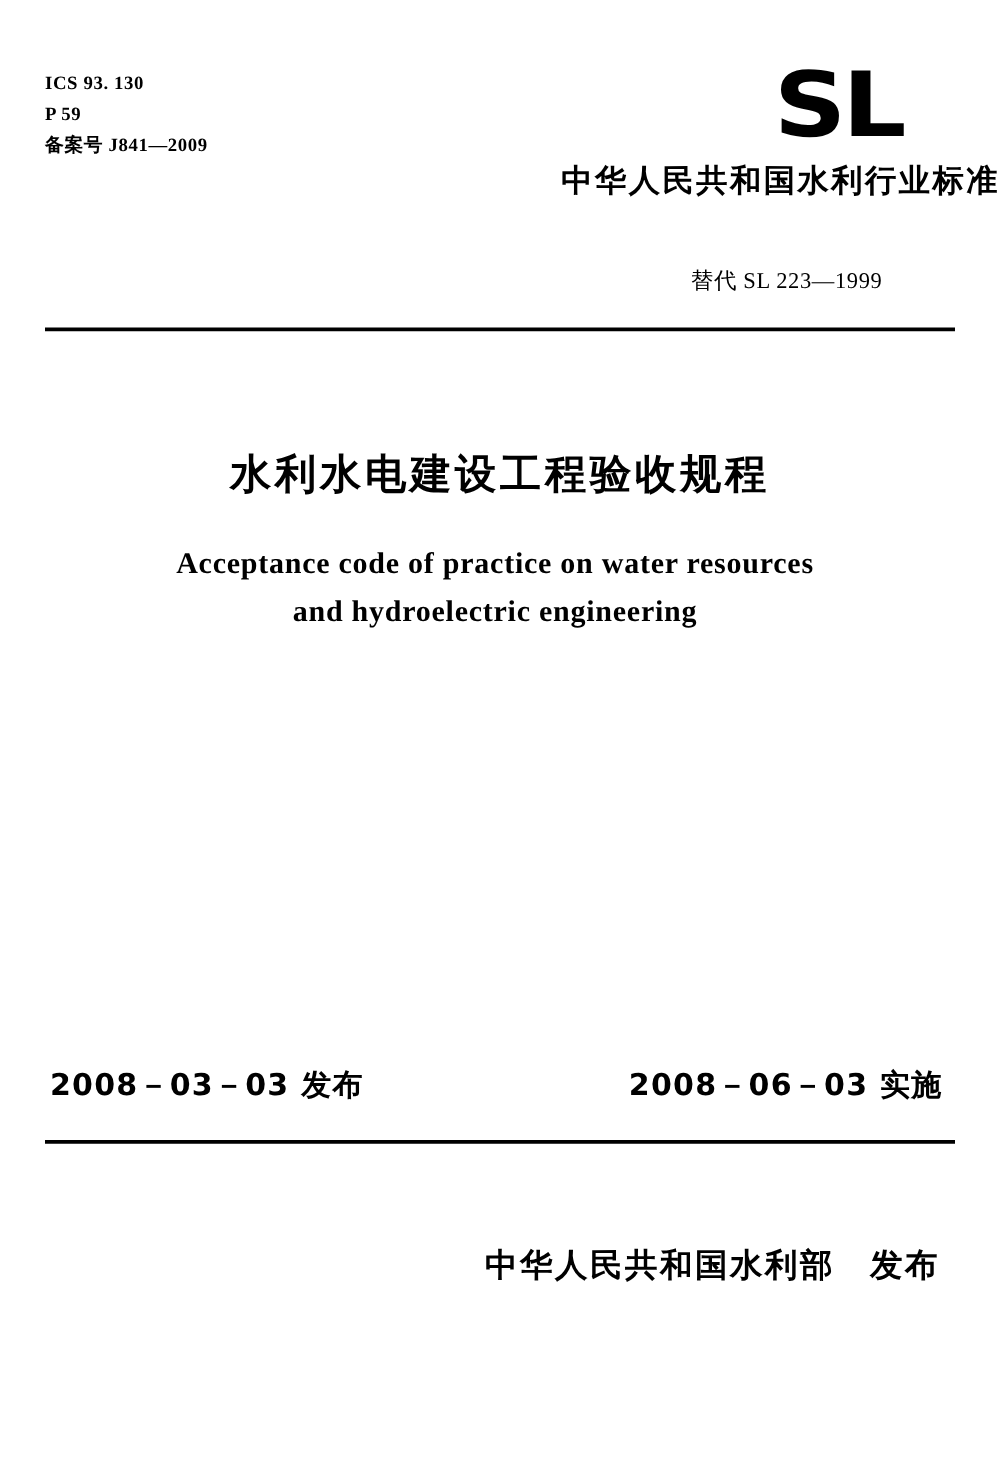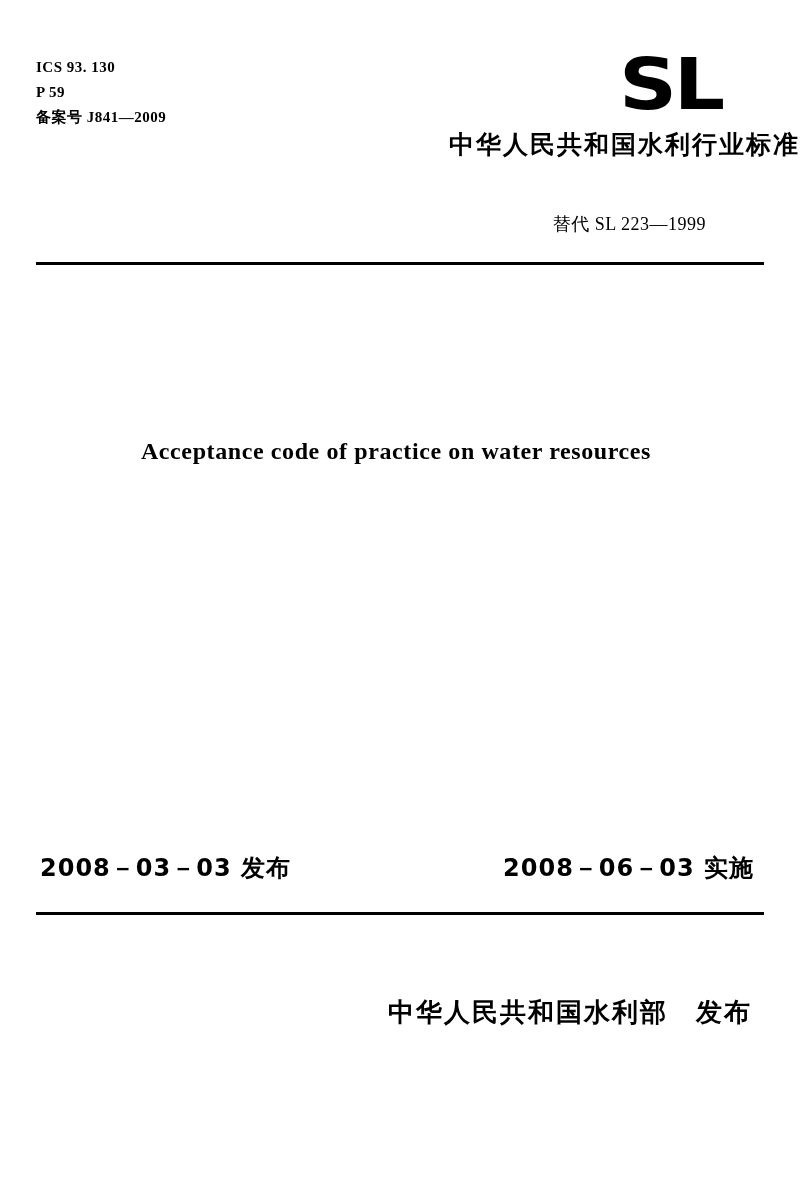--- a/index.html
+++ b/index.html
@@ -170,23 +170,25 @@
 
   <div class="logo">SL</div>
 
   <div class="std-title">中华人民共和国水利行业标准</div>
 
 
   <div class="std-replaces">替代 SL 223—1999</div>
 
   <div class="rule rule-top"></div>
 
+  <div class="title-cn">水利水电建设工程验收规程</div>
 
   <div class="title-en">
     <span>Acceptance code of practice on water resources</span>
+    <span class="line2">and hydroelectric engineering</span>
   </div>
 
   <div class="date-issue">2008－03－03 发布</div>
   <div class="date-effective">2008－06－03 实施</div>
 
   <div class="rule rule-bottom"></div>
 
   <div class="publisher">中华人民共和国水利部　发布</div>
 
 </div>

